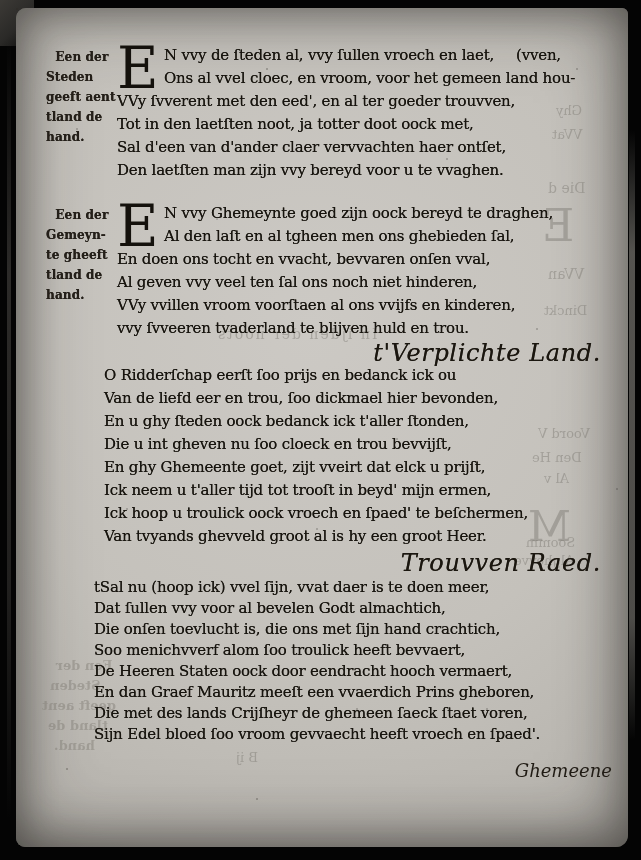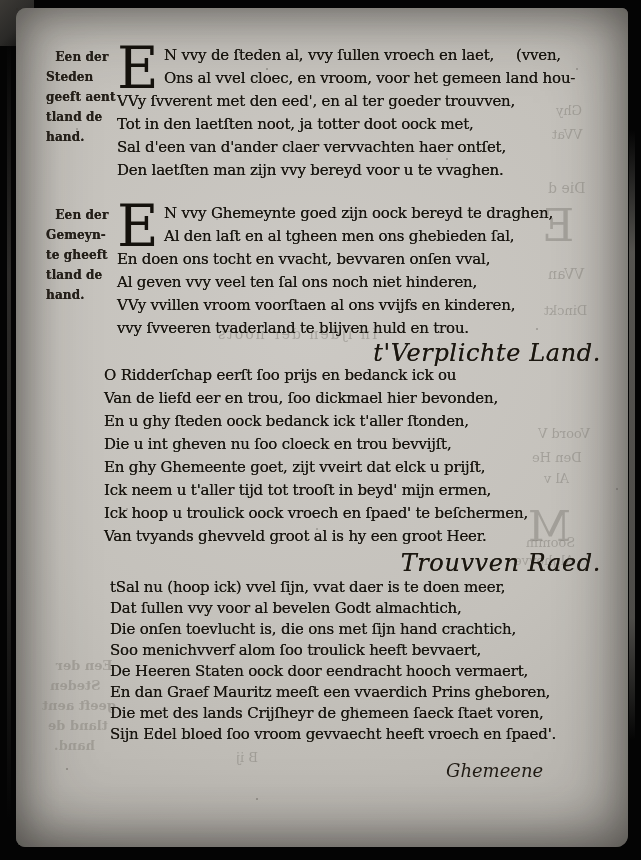--- a/index.html
+++ b/index.html
@@ -30,29 +30,29 @@
           340px 700px 0 rgba(45,42,36,.3), 50px 760px 0 rgba(45,42,36,.35),
           600px 480px 0 rgba(45,42,36,.3), 200px 210px 0 rgba(45,42,36,.25);}
   
   .line{position:relative;font-size:15px;line-height:23px;letter-spacing:-.2px;
         color:#17140e;white-space:nowrap;text-shadow:0 0 .5px rgba(23,20,14,.85);}
   .stanza{position:absolute;}
   .indent{padding-left:47px;}
   .dropcap{position:absolute;left:0;top:1px;font-size:57px;line-height:47px;
         color:#14110c;font-weight:400;}
   .turnover{position:absolute;left:399px;top:0;}
-  .s4 .line{line-height:21px;margin-left:16px;}
+  .s4 .line{line-height:21px;}
   
   .marginnote{position:absolute;width:78px;font-weight:700;font-size:13px;line-height:20px;
         color:#241f19;letter-spacing:.1px;transform:scaleX(.93);transform-origin:left top;
         text-shadow:0 0 .6px rgba(30,25,18,.9);}
   
   .heading{position:absolute;left:95px;width:490px;text-align:right;font-style:italic;
         font-size:24px;color:#1a160f;letter-spacing:.6px;text-shadow:0 0 .5px rgba(25,20,12,.8);}
-  .catchword{position:absolute;left:430px;top:752px;width:166px;text-align:left;
+  .catchword{position:absolute;left:430px;top:752px;width:166px;text-align:right;
         font-style:italic;font-size:18px;color:#201b14;}
   
   .ghost{position:absolute;color:#76736c;opacity:.42;filter:blur(.7px);
         transform:scaleX(-1);white-space:nowrap;}
   .ghost.bl{font-weight:700;color:#7b776f;}
 </style>
 </head>
 <body>
 
 <div class="scan">

